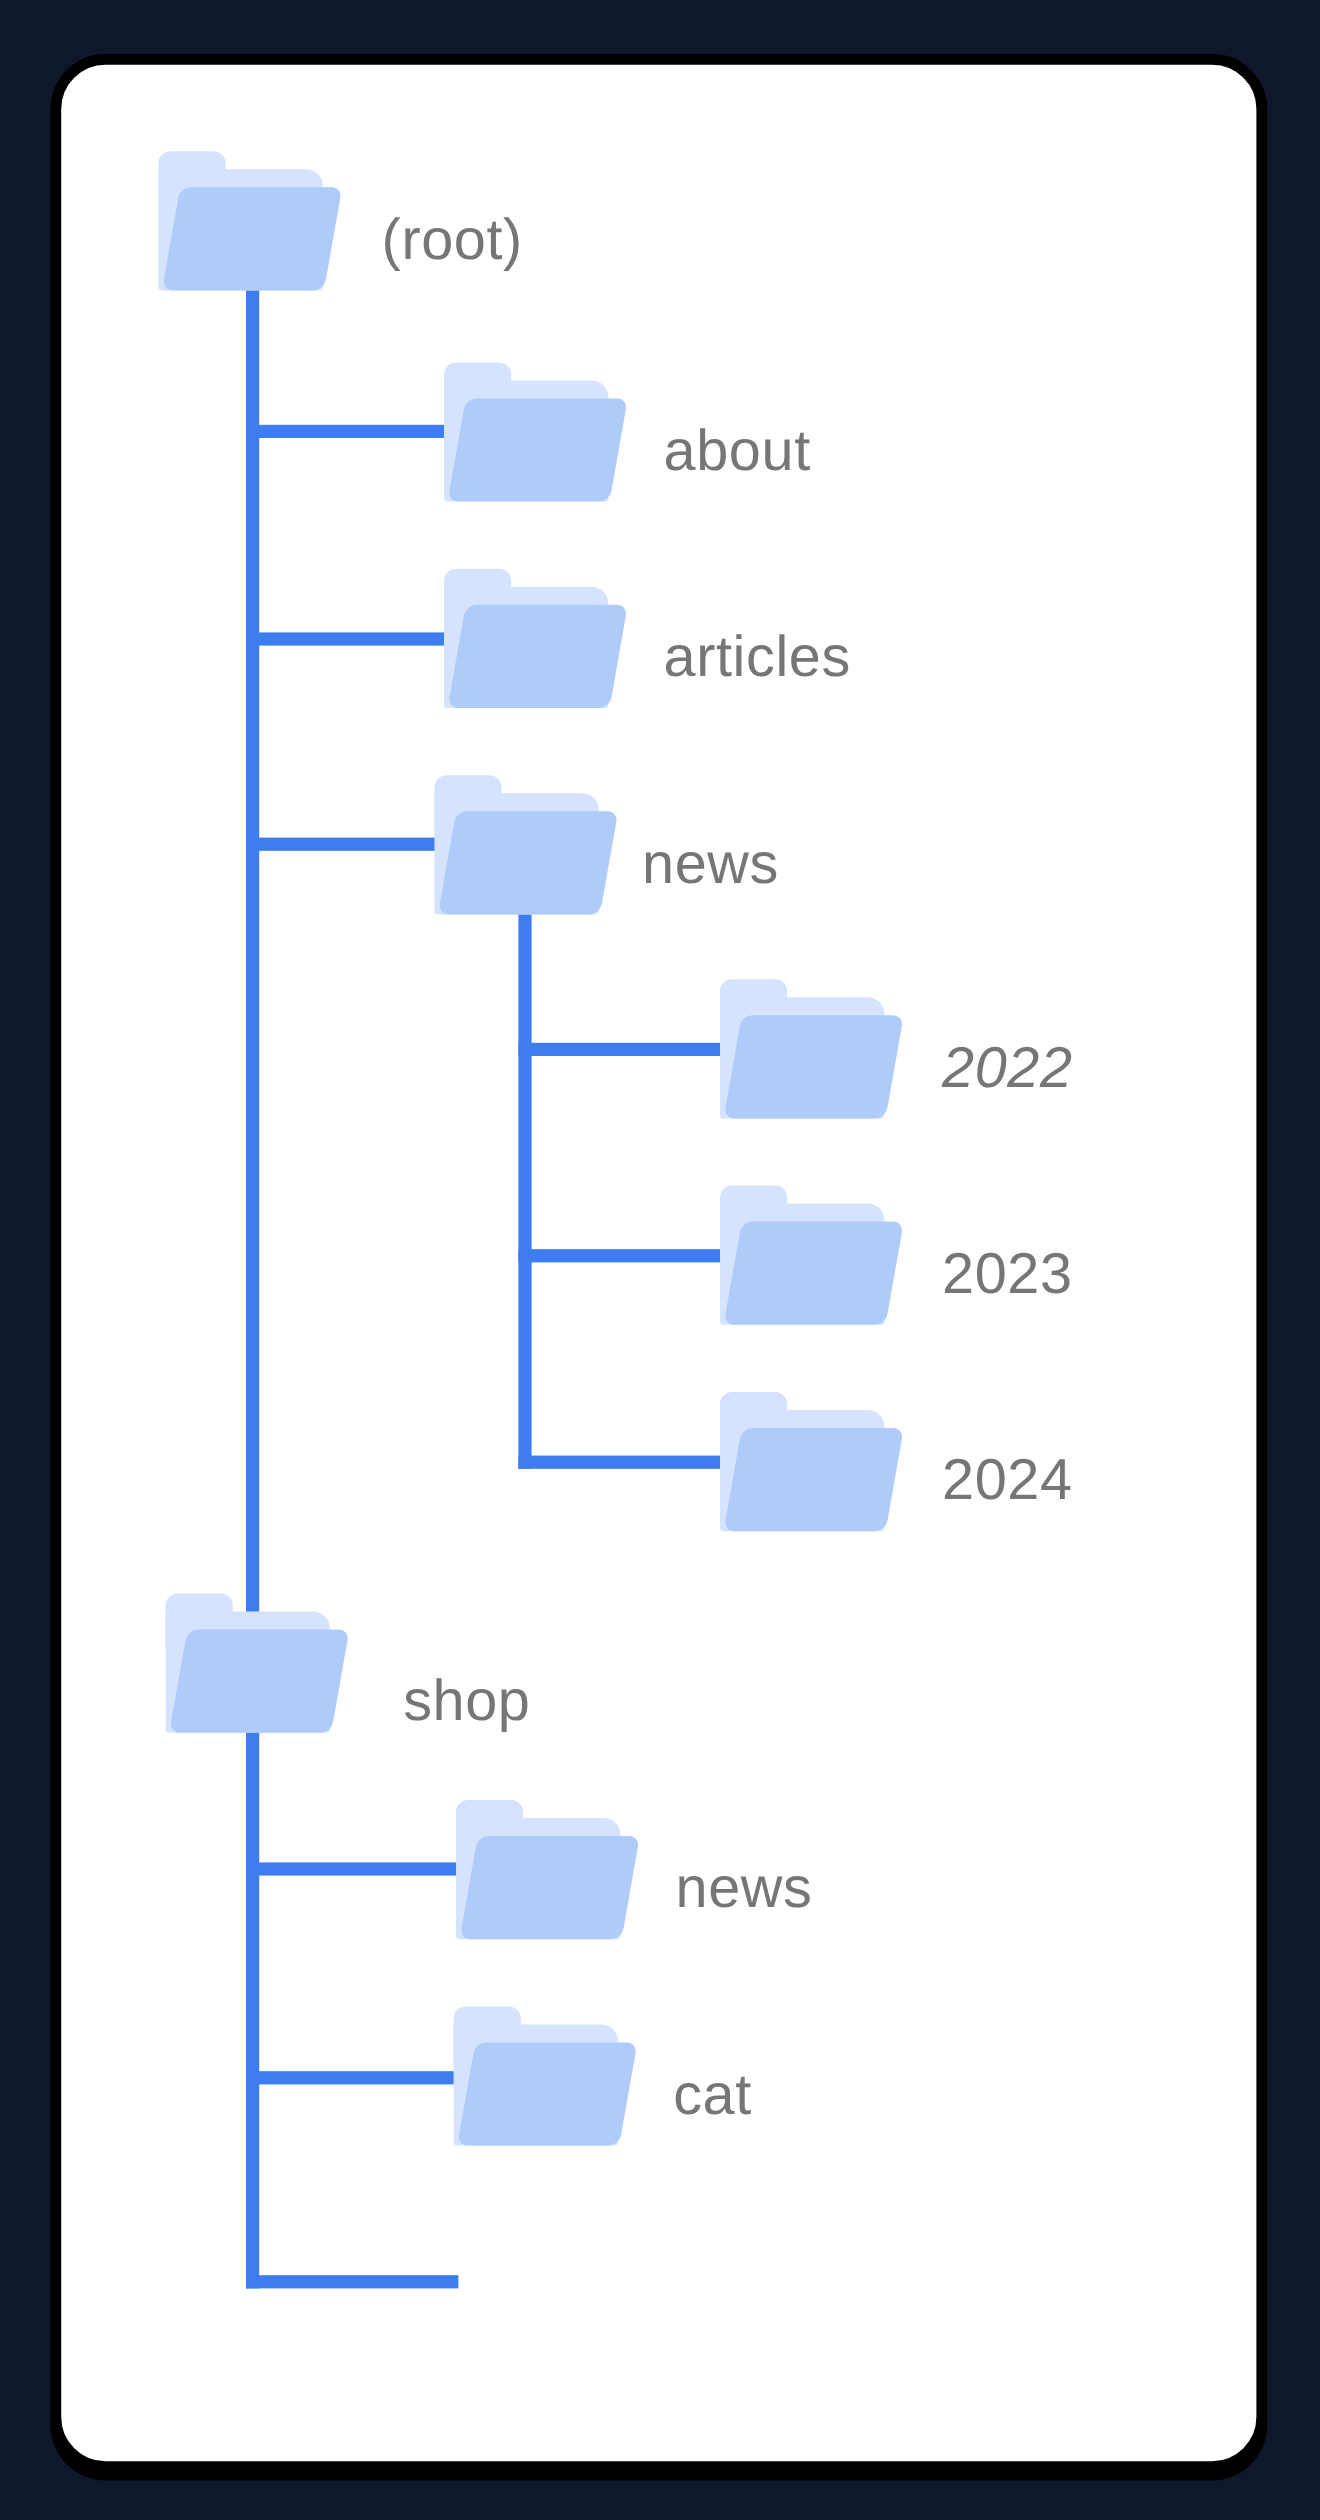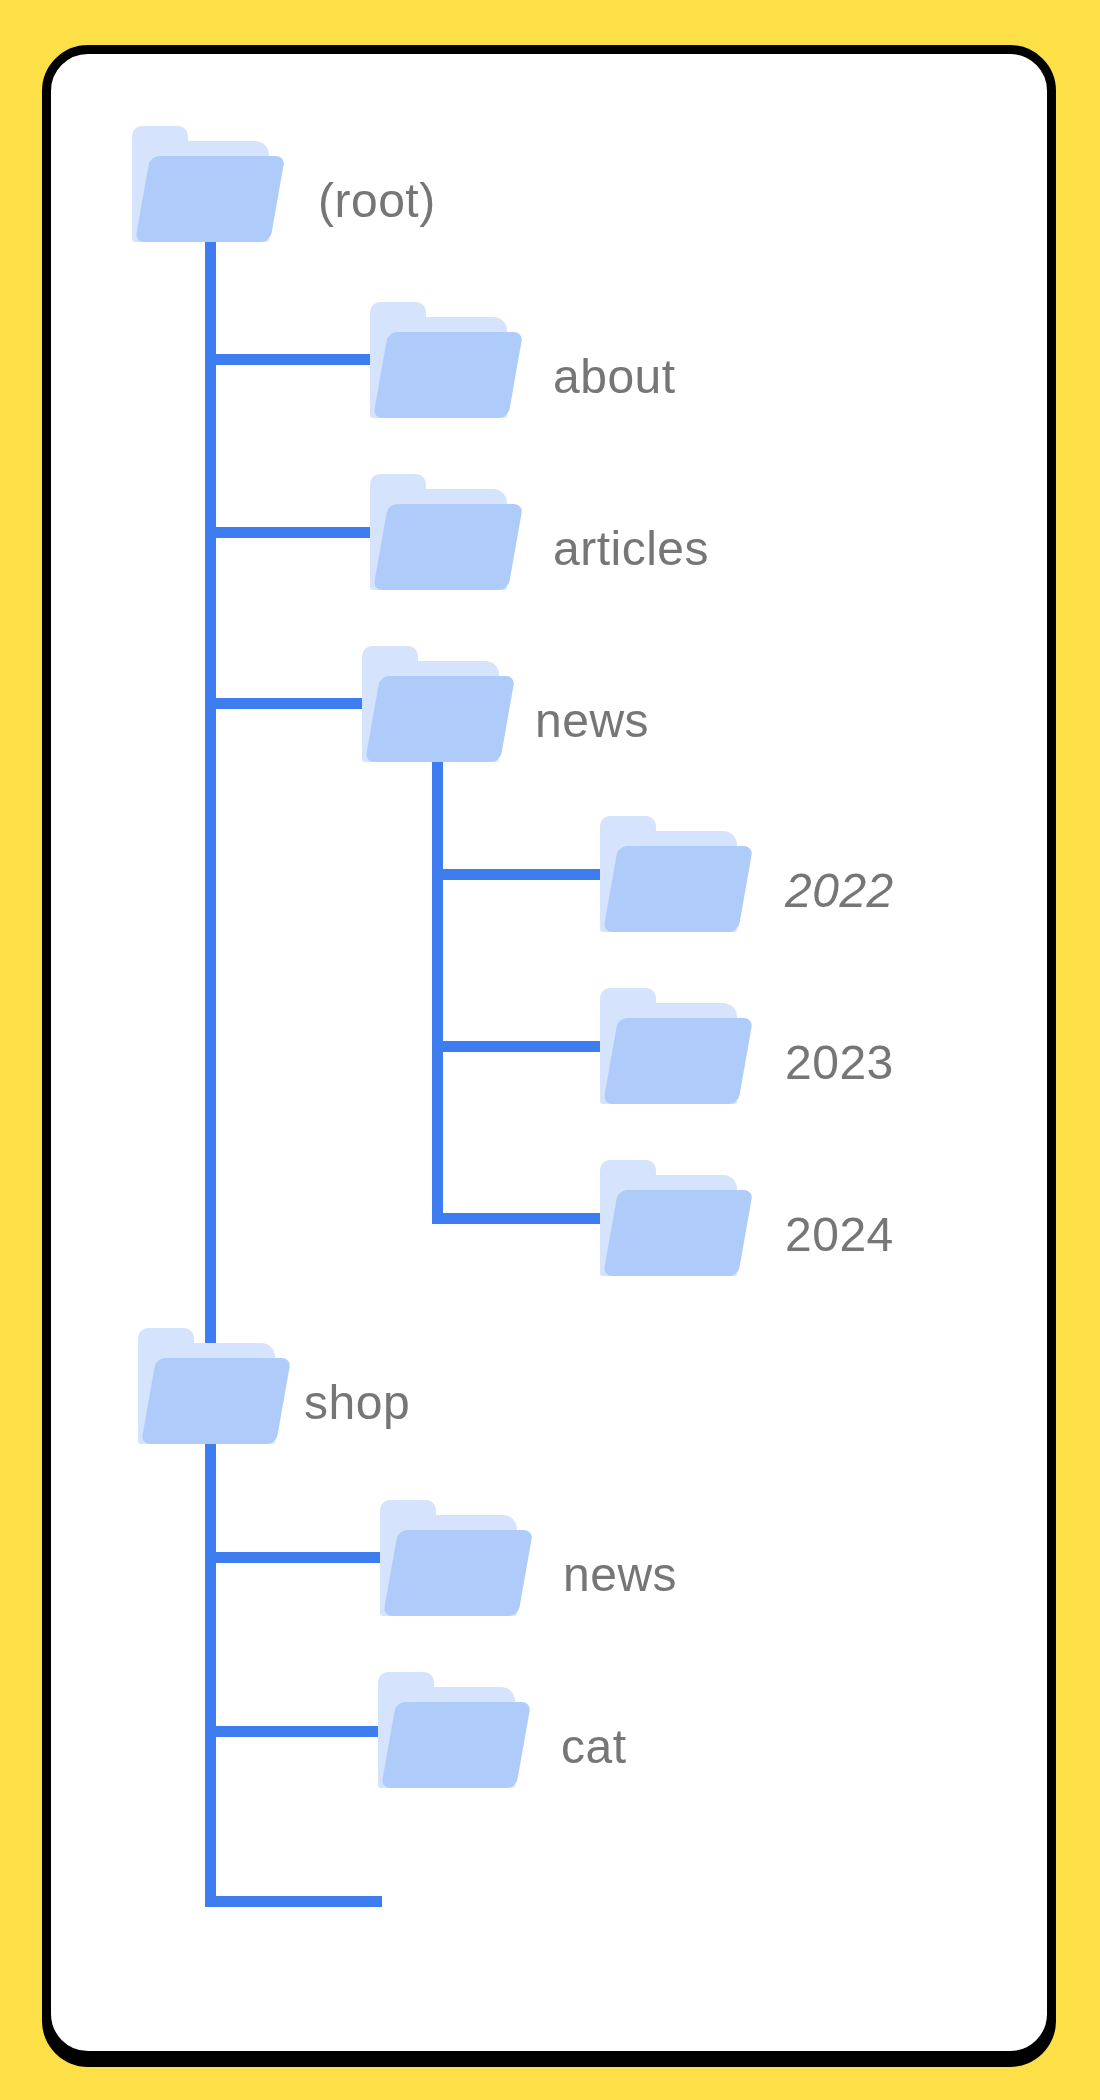--- a/index.html
+++ b/index.html
@@ -1,19 +1,19 @@
 <!DOCTYPE html>
 <html style="--connector: #3E7DF0; --folder-front: #AECBFA; --folder-back: #D5E3FC; --label-text: #767676; --card-border: #000000;"><head>
 <meta charset="utf-8">
 <style>
   html,body{margin:0;padding:0;background:#ffffff;}
   .stage{
     position:relative;
     width:1100px;height:2100px;
-    background:#fde047;
+    background:#0f172a;
     overflow:hidden;
     font-family:"Liberation Sans", sans-serif;
   }
   
   .card{
     position:absolute;
     left:42px;top:45px;
     width:996px;height:1997px;
     background:#ffffff;
     border:9px solid var(--card-border,#000000);
@@ -70,21 +70,21 @@
     z-index:3;
     letter-spacing:0.5px;
   }
   #n-root  {left:130px;top:126px;}  #n-root .label{left:188px;}
   #n-about {left:368px;top:302px;}
   #n-articles{left:368px;top:474px;}
   #n-news  {left:360px;top:646px;}  #n-news .label{left:175px;}
   #n-2022  {left:598px;top:816px;font-style:italic;}  #n-2022 .label{left:187px;}
   #n-2023  {left:598px;top:988px;}  #n-2023 .label{left:187px;}
   #n-2024  {left:598px;top:1160px;} #n-2024 .label{left:187px;text-align:center;}
-  #n-shop  {left:136px;top:1328px;} #n-shop .label{left:168px;}
+  #n-shop  {left:136px;top:1328px;} #n-shop .label{left:200px;margin-top:16px;}
   #n-bird  {left:378px;top:1500px;}
   #n-cat   {left:376px;top:1672px;}
   #n-dog   {left:376px;top:1844px;}
 </style>
 </head>
 <body>
 
 <div class="stage">
   <div class="card"></div>
 

